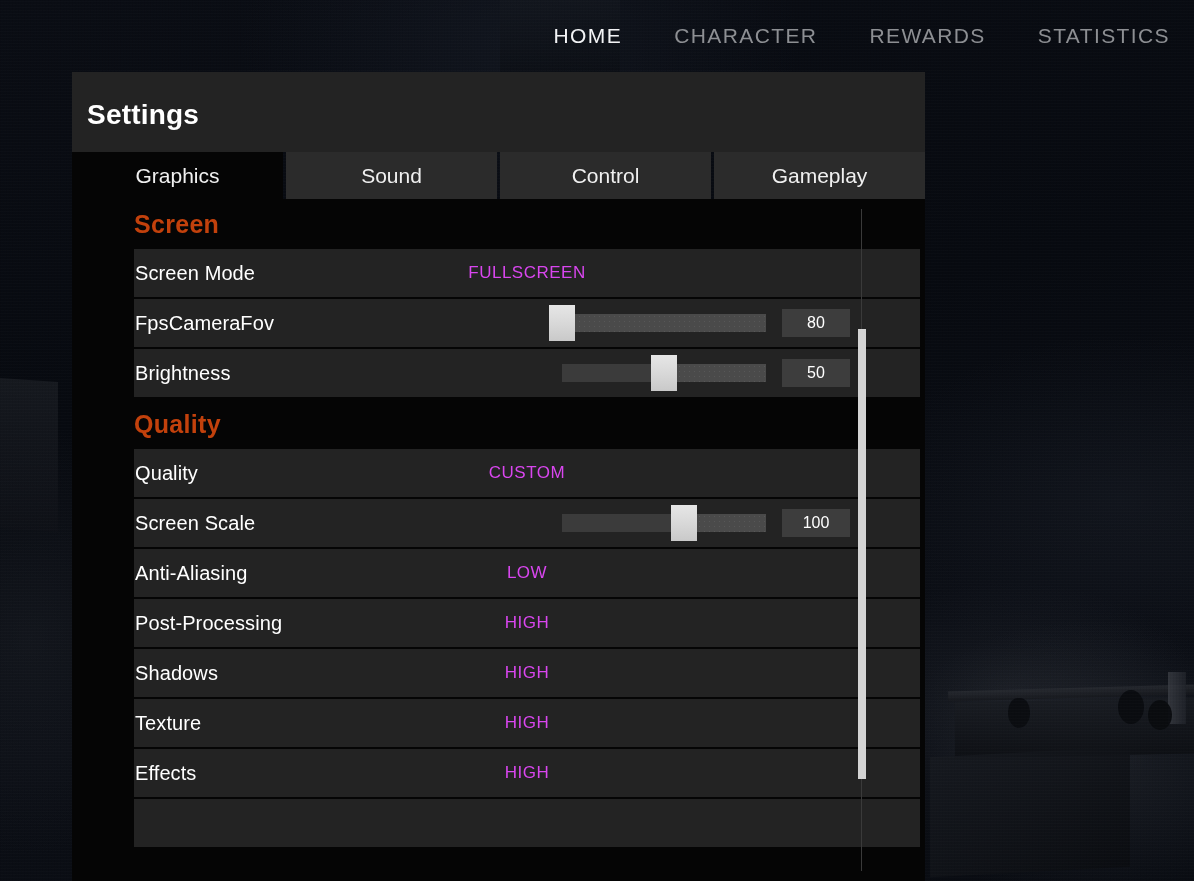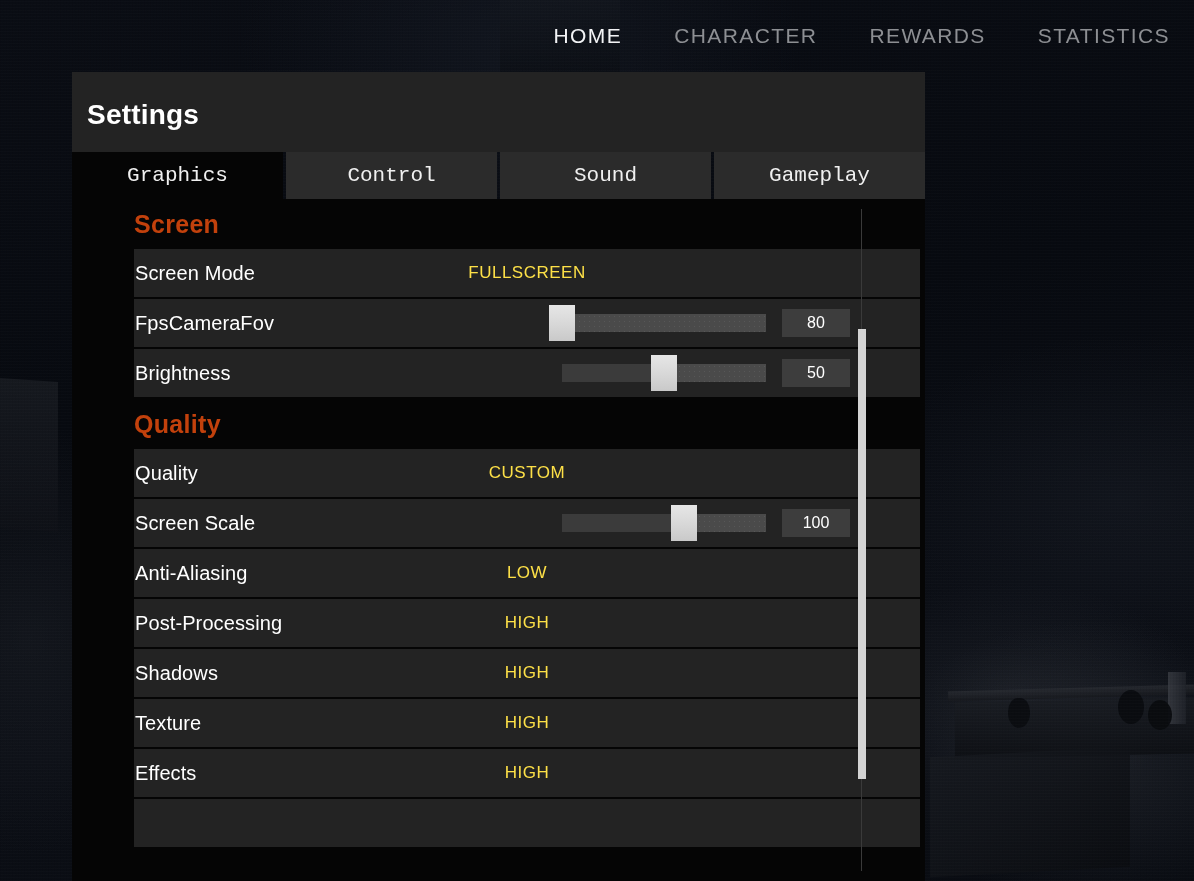--- a/index.html
+++ b/index.html
@@ -82,21 +82,21 @@
     background-image:radial-gradient(rgba(255,255,255,.035) .6px, transparent .7px);
     background-size:6px 6px;
   }
   #title {
     position:absolute; left:15px; top:27px;
     font-size:28px; font-weight:bold; color:#ffffff;
     letter-spacing:.2px;
   }
 
   
-  #tabs { display:flex; height:47px; width:853px; gap:3px;font-family:Liberation Mono, monospace; }
+  #tabs { display:flex; height:47px; width:853px; gap:3px; }
   .tab {
     flex:1;
     display:flex; align-items:center; justify-content:center;
     font-size:21px; color:#f0f0f0;
     background:#2b2b2b;
     cursor:pointer;
     position:relative;
   }
   .tab::after {
     content:""; position:absolute; inset:0;
@@ -134,21 +134,21 @@
   }
   .row .label {
     position:absolute; left:1px;
     font-size:20px; color:#ffffff;
     letter-spacing:.1px;
     white-space:nowrap;
   }
   .row .value {
     position:absolute; left:0; right:0;
     text-align:center;
-    font-size:17px; color:#fde047;
+    font-size:17px; color:#d946ef;
     letter-spacing:.5px;
   }
 
   
   .slider-wrap {
     position:absolute; left:428px; width:204px; height:48px;
     display:flex; align-items:center;
   }
   .track {
     width:204px; height:18px;
@@ -234,24 +234,24 @@
 
   <div id="titlebar">
     <div id="title">Settings</div>
   </div>
 
   <div id="tabs">
       <div class="tab active">
         <span class="tablabel">Graphics</span>
       </div>
       <div class="tab">
+        <span class="tablabel">Sound</span>
+      </div>
+      <div class="tab">
         <span class="tablabel">Control</span>
-      </div>
-      <div class="tab">
-        <span class="tablabel">Sound</span>
       </div>
       <div class="tab">
         <span class="tablabel">Gameplay</span>
       </div>
     </div>
 
   <div id="panelbody">
     <div id="rows">
         <div class="section-head">Screen</div>
         <div class="row">

